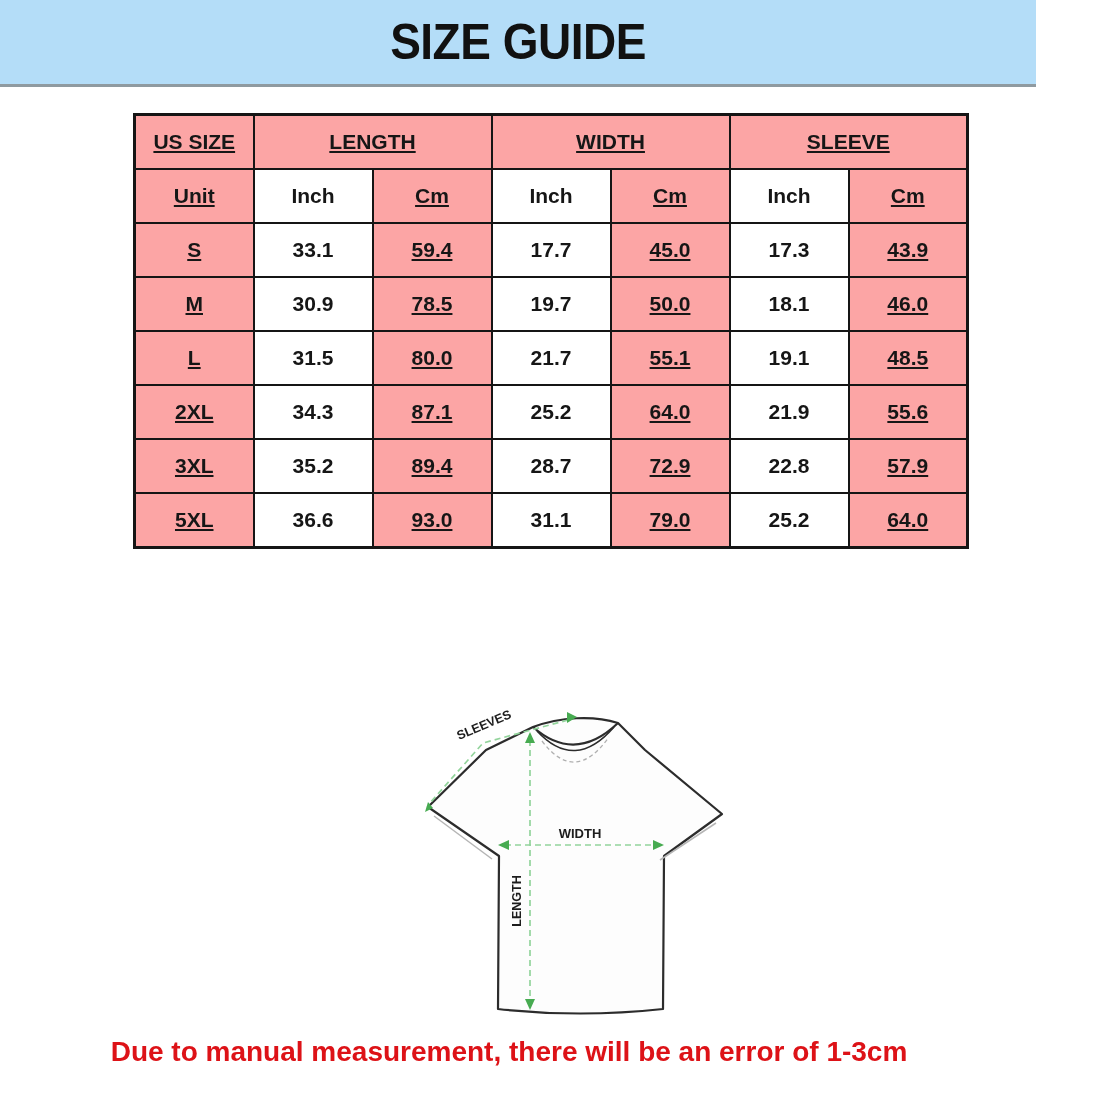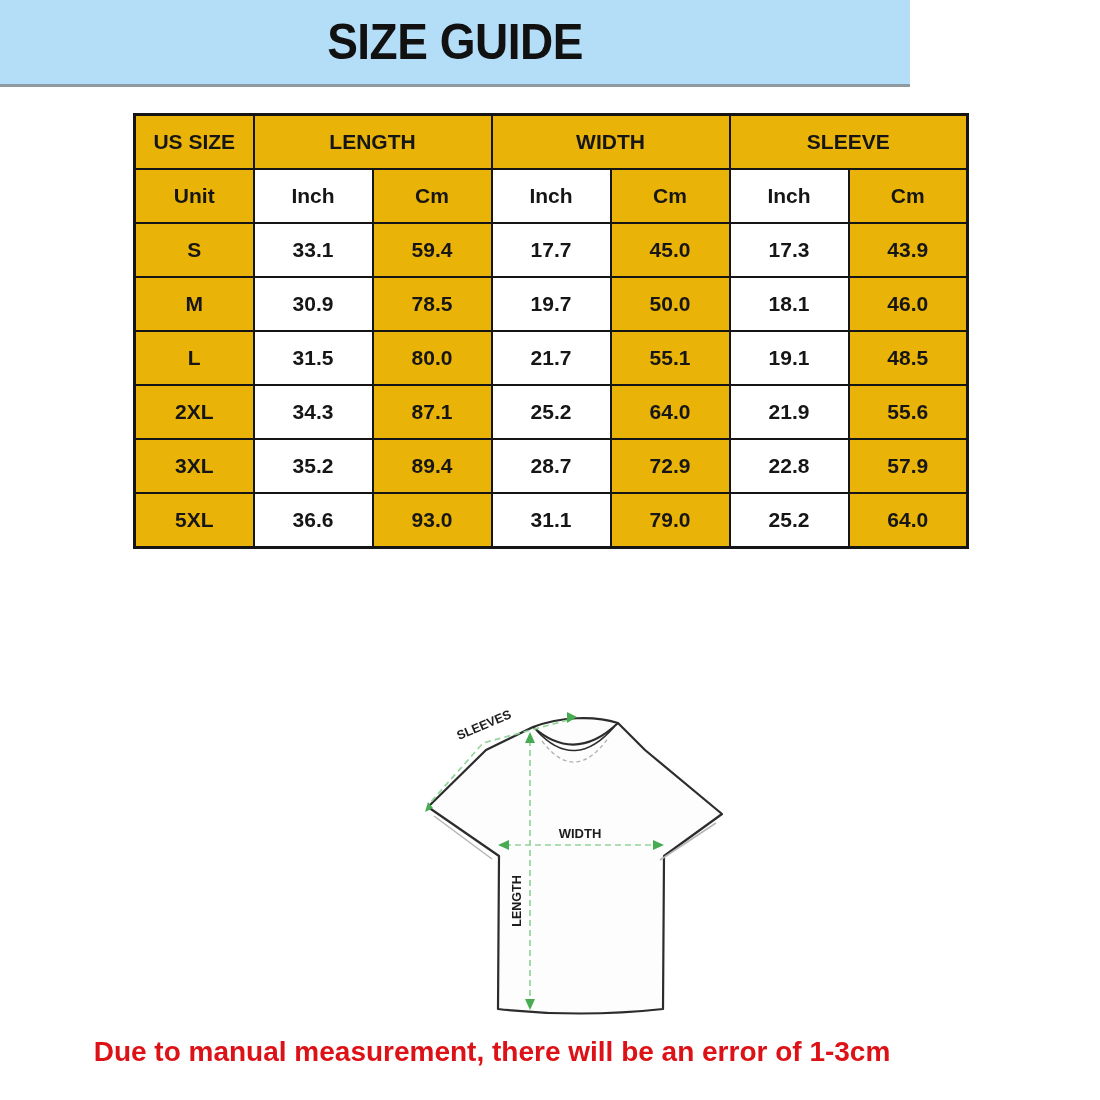--- a/index.html
+++ b/index.html
@@ -2,48 +2,48 @@
 <html><head>
 <meta charset="utf-8">
 <style>
   html,body{margin:0;padding:0;}
   body{
     width:1100px;height:1100px;position:relative;background:#ffffff;
     font-family:"Liberation Sans", sans-serif;color:#1b1b1b;overflow:hidden;
   }
   
   .banner{
-    position:absolute;top:0;left:0;width:910px;height:84px;
+    position:absolute;top:0;left:0;width:1036px;height:84px;
     background:#b4ddf8;border-bottom:3px solid #8f9aa0;
     display:flex;align-items:center;justify-content:center;
   }
   .banner h1{
     margin:0;font-size:46px;font-weight:700;letter-spacing:-0.5px;color:#111;
     transform:scaleY(1.08);
   }
   
   .table-wrap{position:absolute;top:113px;left:133px;}
   table.size-table{
     border-collapse:collapse;table-layout:fixed;width:835px;
     border:3px solid #151515;
   }
   table.size-table th,table.size-table td{
     border:2px solid #151515;height:52px;padding:0;text-align:center;
     font-size:21px;font-weight:700;color:#161616;
   }
-  .shade{background:#eab308;}
+  .shade{background:#fca5a5;text-decoration:underline;}
   .plain{background:#ffffff;border-radius:22px;}
   
   .diagram{position:absolute;top:688px;left:388px;width:404px;height:344px;}
   .diagram svg{display:block;}
   .shirt-label{font-family:"Liberation Sans",sans-serif;font-weight:700;fill:#1d1d1d;}
   
   .footnote{
     position:absolute;top:1036px;left:0;width:984px;text-align:center;
-    font-size:28px;font-weight:700;color:#dd1217;
+    font-size:28px;font-weight:700;color:#dd1217;padding-left:17px;
   }
 </style>
 </head>
 <body>
 
 <div class="banner" style="background: rgb(180, 221, 248);">
   <h1>SIZE GUIDE</h1>
 </div>
 
 <div class="table-wrap">

